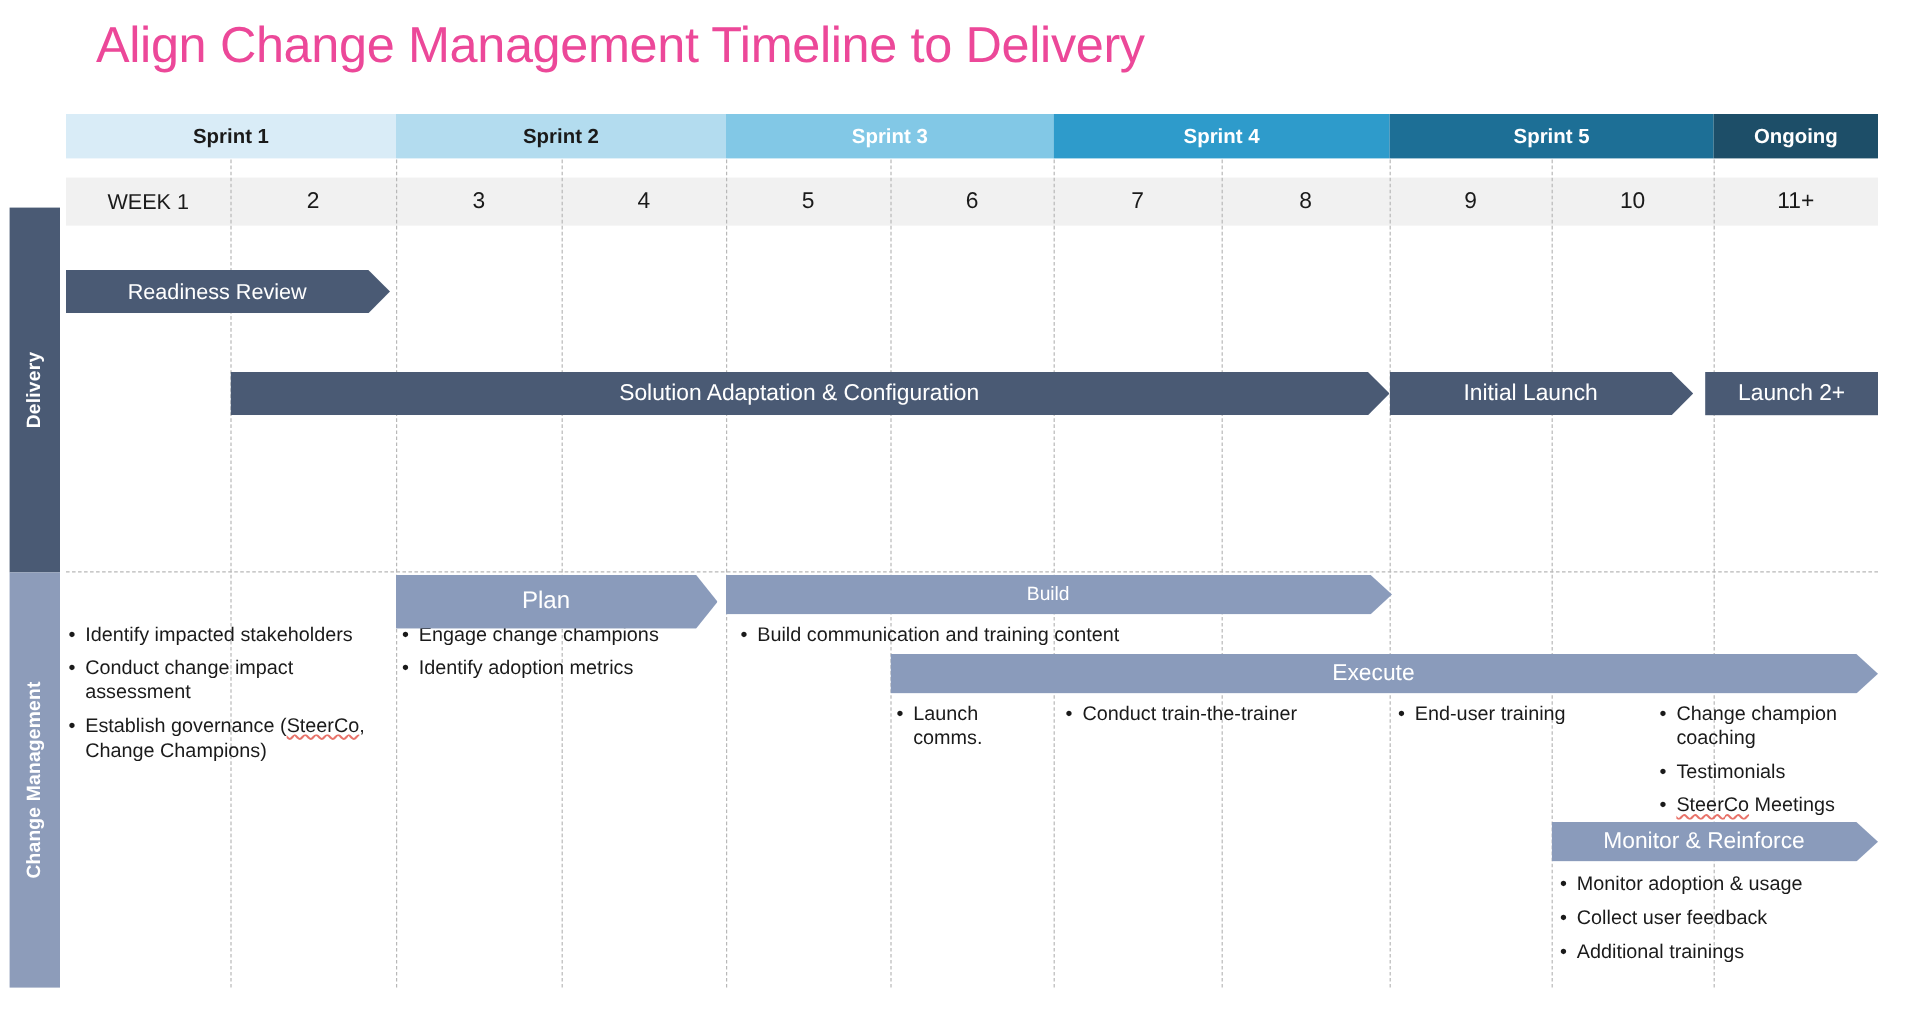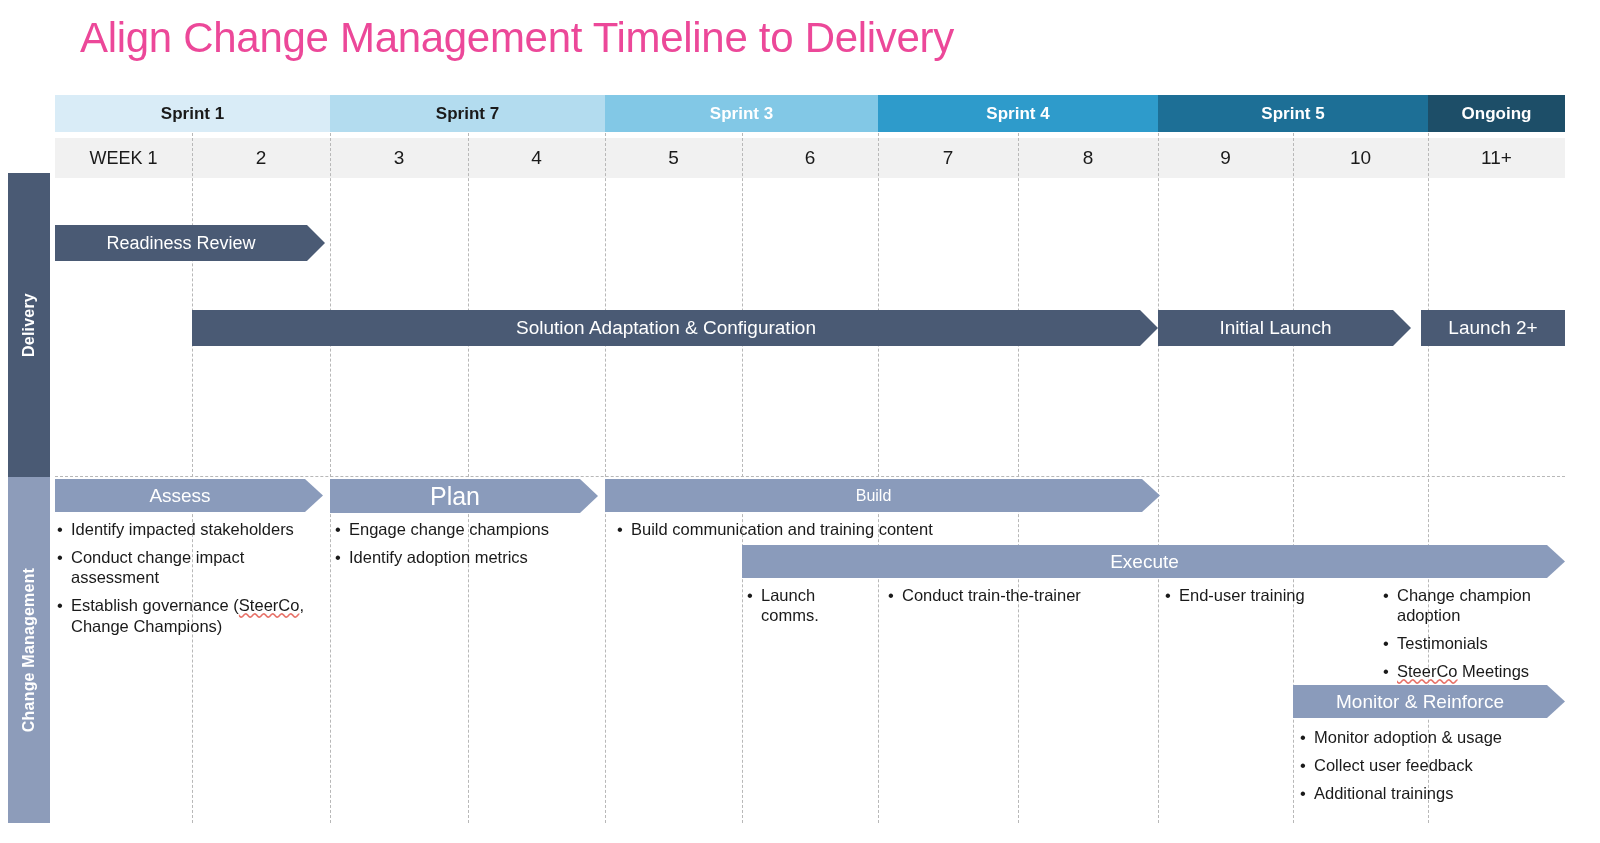--- a/index.html
+++ b/index.html
@@ -20,21 +20,21 @@
     font-weight: 400;
     color: #ec4899;
     letter-spacing: -0.3px;
     white-space: nowrap;
   }
 
   
   
   #sprint-row, #week-row { position: absolute; left: 55px; width: 1510px; }
   #sprint-row { top: 95px; height: 37px; }
-  #week-row   { top: 138px; height: 40px; background: #f1f1f1; padding-left: 36px; }
+  #week-row   { top: 148px; height: 40px; background: #f1f1f1; padding-left: 36px; }
 
   .sprint-cell {
     position: absolute; top: 0; height: 37px;
     display: flex; align-items: center; justify-content: center;
     font-size: 17px; font-weight: bold;
     white-space: nowrap;
   }
   .week-cell {
     position: absolute; top: 0; height: 40px;
     display: flex; align-items: center; justify-content: center;
@@ -106,21 +106,21 @@
 </style>
 </head>
 <body>
 
 <div id="page">
 
   <div id="title">Align Change Management Timeline to Delivery</div>
 
   <div id="sprint-row">
       <div class="sprint-cell" style="left: 0px; width: 275px; background: rgb(217, 236, 247); color: rgb(26, 26, 26);">Sprint 1</div>
-      <div class="sprint-cell" style="left: 275px; width: 275px; background: rgb(179, 220, 239); color: rgb(26, 26, 26);">Sprint 7</div>
+      <div class="sprint-cell" style="left: 275px; width: 275px; background: rgb(179, 220, 239); color: rgb(26, 26, 26);">Sprint 2</div>
       <div class="sprint-cell" style="left: 550px; width: 273px; background: rgb(130, 200, 230); color: rgb(255, 255, 255);">Sprint 3</div>
       <div class="sprint-cell" style="left: 823px; width: 280px; background: rgb(46, 155, 203); color: rgb(255, 255, 255);">Sprint 4</div>
       <div class="sprint-cell" style="left: 1103px; width: 270px; background: rgb(29, 111, 150); color: rgb(255, 255, 255);">Sprint 5</div>
       <div class="sprint-cell" style="left: 1373px; width: 137px; background: rgb(29, 78, 104); color: rgb(255, 255, 255);">Ongoing</div>
     </div>
 
   <div id="week-row">
       <div class="week-cell first" style="left: 0px; width: 137px;">WEEK 1</div>
       <div class="week-cell" style="left: 137px; width: 138px;">2</div>
       <div class="week-cell" style="left: 275px; width: 138px;">3</div>
@@ -164,24 +164,21 @@
         <span class="lbl">Solution Adaptation &amp; Configuration</span>
       </div>
       <div class="bar dark arrow" style="left: 1103px; top: 137px; width: 253px; height: 36px; font-size: 19px;">
         <span class="lbl">Initial Launch</span>
       </div>
       <div class="bar dark flat" style="left: 1366px; top: 137px; width: 144px; height: 36px; font-size: 19px;">
         <span class="lbl">Launch 2+</span>
       </div>
     </div>
   <div id="lane-cm">
-      <div class="bar light arrow" style="left: 0px; top: 2px; width: 268px; height: 33px; font-size: 19px;">
-        <span class="lbl">Assess</span>
-      </div>
-      <div class="bar light arrow" style="left: 275px; top: 2px; width: 268px; height: 34px; font-size: 25px;">
+      <div class="bar light arrow" style="left: 275px; top: 2px; width: 268px; height: 45px; font-size: 20px;">
         <span class="lbl">Plan</span>
       </div>
       <div class="bar light arrow" style="left: 550px; top: 2px; width: 555px; height: 33px; font-size: 16px;">
         <span class="lbl">Build</span>
       </div>
       <div class="bar light arrow" style="left: 687px; top: 68px; width: 823px; height: 33px; font-size: 19px;">
         <span class="lbl">Execute</span>
       </div>
       <div class="bar light arrow" style="left: 1238px; top: 208px; width: 272px; height: 33px; font-size: 19px;">
         <span class="lbl">Monitor &amp; Reinforce</span>
@@ -201,21 +198,21 @@
       <ul class="bullets" style="left: 692px; top: 108px; width: 128px;">
         <li><span>Launch comms.</span></li>
       </ul>
       <ul class="bullets" style="left: 833px; top: 108px; width: 280px;">
         <li><span>Conduct train-the-trainer</span></li>
       </ul>
       <ul class="bullets" style="left: 1110px; top: 108px; width: 250px;">
         <li><span>End-user training</span></li>
       </ul>
       <ul class="bullets" style="left: 1328px; top: 108px; width: 205px;">
-        <li><span>Change champion adoption</span></li>
+        <li><span>Change champion coaching</span></li>
         <li><span>Testimonials</span></li>
         <li><span class="sp">SteerCo</span><span> Meetings</span></li>
       </ul>
       <ul class="bullets" style="left: 1245px; top: 250px; width: 290px;">
         <li><span>Monitor adoption &amp; usage</span></li>
         <li><span>Collect user feedback</span></li>
         <li><span>Additional trainings</span></li>
       </ul>
     </div>
 

